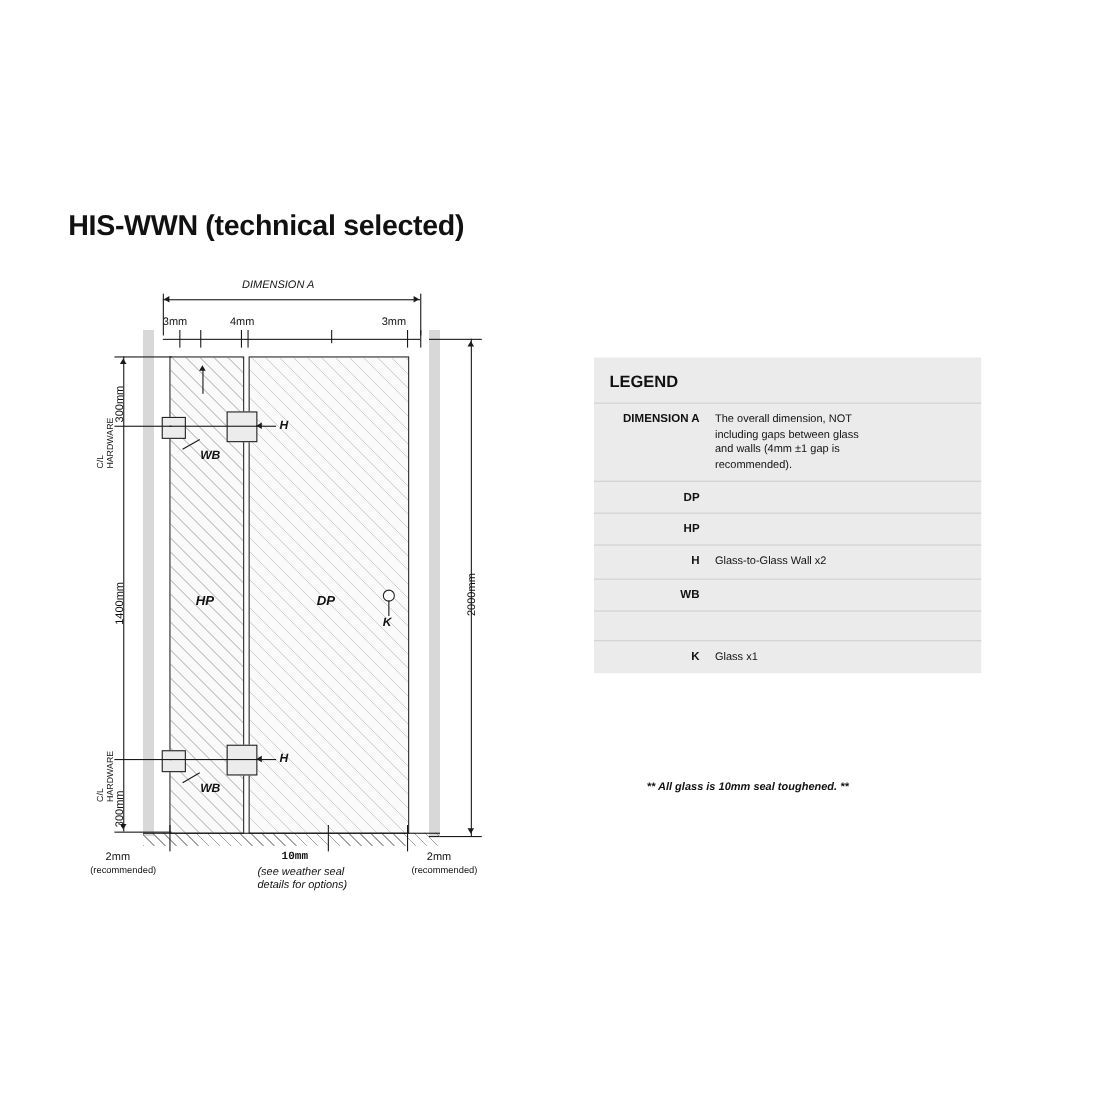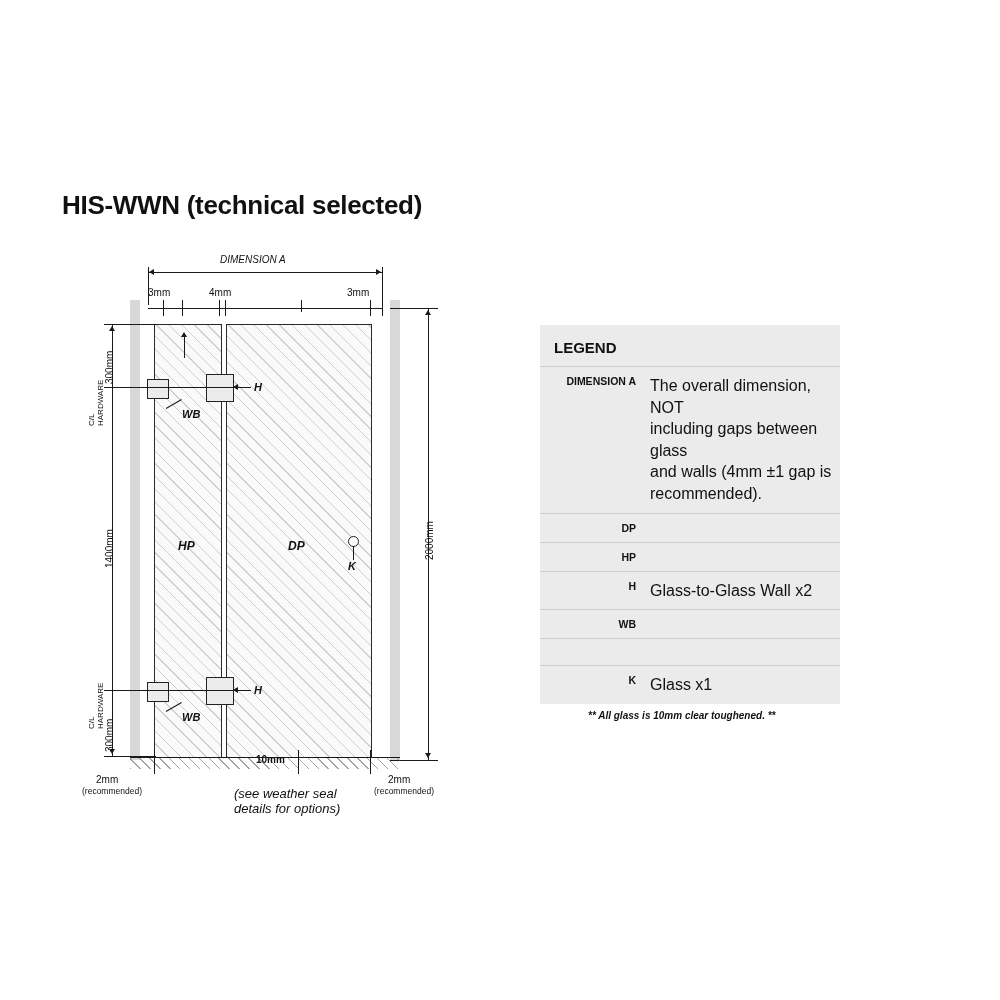--- a/index.html
+++ b/index.html
@@ -114,21 +114,21 @@
   .arrow-up    { border-left: 3px solid transparent; border-right: 3px solid transparent; border-bottom: 5px solid #1a1a1a; }
   .arrow-down  { border-left: 3px solid transparent; border-right: 3px solid transparent; border-top: 5px solid #1a1a1a; }
   .arrow-left  { border-top: 3px solid transparent; border-bottom: 3px solid transparent; border-right: 5px solid #1a1a1a; }
   .arrow-right { border-top: 3px solid transparent; border-bottom: 3px solid transparent; border-left: 5px solid #1a1a1a; }
 
   
   #legend {
     position: absolute;
     left: 540px;
     top: 325px;
-    width: 300px;
+    width: 352px;
     background: #ebebeb;
     padding: 0;
   }
   #legend-title {
     font-size: 15px;
     font-weight: bold;
     padding: 14px 14px 10px 14px;
     border-bottom: 1px solid #cfcfcf;
   }
   .lg-row {
@@ -141,21 +141,21 @@
     width: 104px;
     flex: 0 0 104px;
     text-align: right;
     padding: 8px 8px 8px 10px;
     font-size: 10.5px;
     font-weight: bold;
     box-sizing: border-box;
   }
   .lg-val {
     padding: 8px 6px 8px 6px;
-    font-size: 16px;
+    font-size: 10px;
     line-height: 1.35;
     box-sizing: border-box;
     white-space: pre-line;
   }
   .lg-val.wide { white-space: nowrap; }
   .lg-spacer { height: 18px; }
   #legend-note {
     position: absolute;
     left: 588px;
     top: 710px;
@@ -254,22 +254,22 @@
 
   <div class="floor" style="left:70px; top:517px; width:270px; height:12px;"></div>
   <div class="line h" style="left:70px; top:517px; width:270px;"></div>
 
   <div class="line v" style="left:94px; top:510px; height:24px;"></div>
   <div class="line v" style="left:238px; top:510px; height:24px;"></div>
   <div class="line v" style="left:310px; top:510px; height:24px;"></div>
 
   <div class="lbl" style="left:36px; top:534px;">2mm</div>
   <div class="lbl" style="left:22px; top:547px; font-size:8.5px;">(recommended)</div>
-  <div class="lbl bold" style="left:196px; top:514px;">10mm</div>
-  <div class="lbl italic" style="left:174px; top:547px; font-size:13px; white-space:pre-line;">(see weather seal
+  <div class="lbl bold" style="left:196px; top:534px;font-family:Liberation Mono, monospace;">10mm</div>
+  <div class="lbl italic" style="left:174px; top:547px; font-size:10px; white-space:pre-line;">(see weather seal
 details for options)</div>
   <div class="lbl" style="left:328px; top:534px;">2mm</div>
   <div class="lbl" style="left:314px; top:547px; font-size:8.5px;">(recommended)</div>
 </div>
 
 <div id="legend">
   <div id="legend-title">LEGEND</div>
 
   <div class="lg-row">
     <div class="lg-key">DIMENSION A</div>
@@ -300,13 +300,13 @@
     <div class="lg-key lg-spacer"></div>
     <div class="lg-val lg-spacer"></div>
   </div>
 
   <div class="lg-row">
     <div class="lg-key">K</div>
     <div class="lg-val">Glass x1</div>
   </div>
 </div>
 
-<div id="legend-note">** All glass is 10mm clear toughened. **</div>
+<div id="legend-note">** All glass is 10mm seal toughened. **</div>
 
 </body></html>

